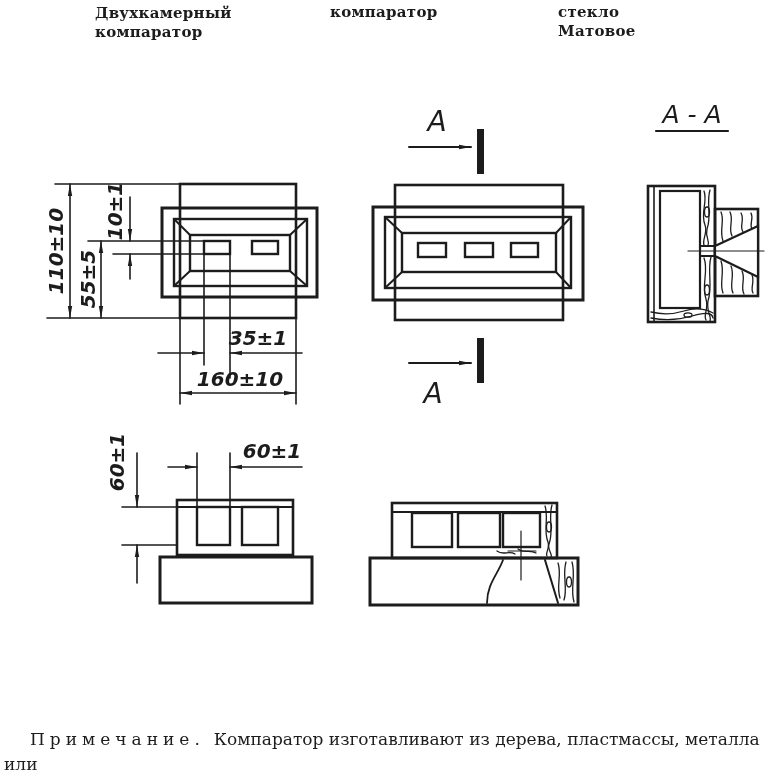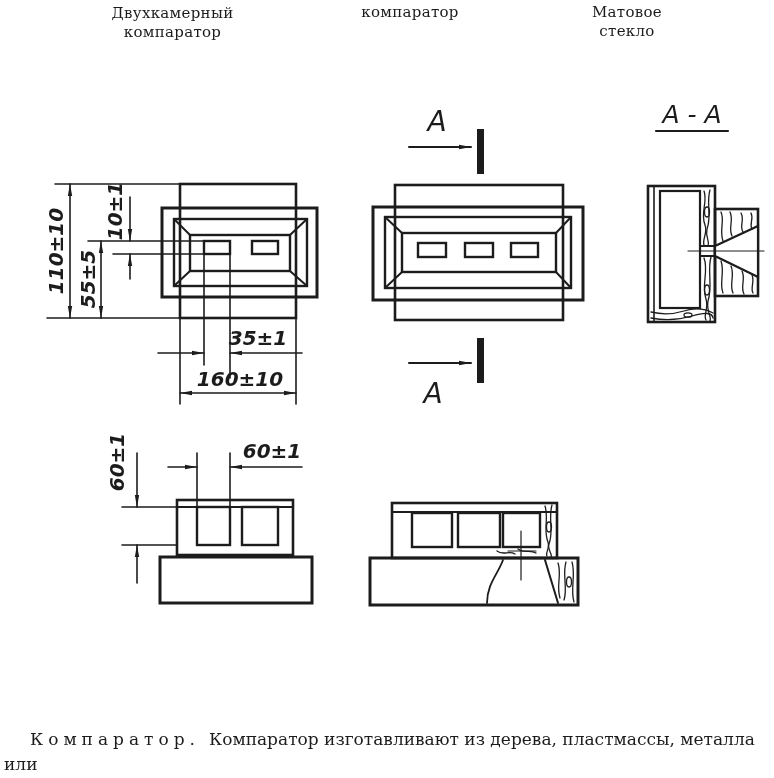--- a/index.html
+++ b/index.html
@@ -1,22 +1,22 @@
 <!DOCTYPE html>
 <html><head>
 <meta charset="utf-8">
 <style>
   html,body{margin:0;padding:0;background:#fff;}
   .page{
     position:relative; width:774px; height:778px; background:#ffffff;
     color:#1c1c1c; font-family:"DejaVu Serif", serif; overflow:hidden;
   }
   .hdr{
-    position:absolute; text-align:center;
-    font-family:"DejaVu Serif", serif; font-weight:normal;
+    position:absolute; text-align:left;
+    font-family:"DejaVu Serif", serif; font-weight:bold;
     font-size:15px; line-height:19px; letter-spacing:.3px;
   }
   .hdr-1{left:95px;  top:4px; width:155px;}
   .hdr-2{left:330px; top:3px; width:160px;}
   .hdr-3{left:558px; top:3px; width:138px;}
   .art{position:absolute; left:0; top:0;}
   .dim{
     font-family:"DejaVu Sans", sans-serif; font-style:italic; font-weight:bold;
     font-size:20px; fill:#1c1c1c; stroke:none;
   }
@@ -40,22 +40,22 @@
 <div class="page">
 
   <div class="hdr hdr-1">
     <div>Двухкамерный</div>
     <div>компаратор</div>
   </div>
   <div class="hdr hdr-2">
     <div>компаратор</div>
   </div>
   <div class="hdr hdr-3">
+    <div>стекло</div>
     <div>Матовое</div>
-    <div>стекло</div>
   </div>
 
   <svg class="art" width="774" height="778" viewBox="0 0 774 778">
     <defs>
       <marker id="arw" markerWidth="12" markerHeight="6" refX="12" refY="3" orient="auto-start-reverse" markerUnits="userSpaceOnUse">
         <path d="M0,0.8 L12,3 L0,5.2 Z" fill="#1c1c1c"></path>
       </marker>
     </defs>
 
     <g stroke="#1c1c1c" fill="none" stroke-linecap="round">
@@ -202,17 +202,17 @@
       <text class="dim" x="272" y="458" text-anchor="middle">60±1</text>
       <text class="dim" transform="rotate(-90 118 462)" x="118" y="462" text-anchor="middle" dominant-baseline="middle">60±1</text>
 
       <text class="cut-letter" x="437" y="131" text-anchor="middle">A</text>
       <text class="cut-letter" x="433" y="403" text-anchor="middle">A</text>
       <text class="sect-title" x="692" y="123" text-anchor="middle">A - A</text>
     </g>
   </svg>
 
   <div class="note">
-    <span class="note-label">Компаратор.</span><span>Компаратор изготавливают из дерева, пластмассы, металла или</span>
+    <span class="note-label">Примечание.</span><span>Компаратор изготавливают из дерева, пластмассы, металла или</span>
     <div>других материалов.</div>
   </div>
 
 </div>
 
 </body></html>

